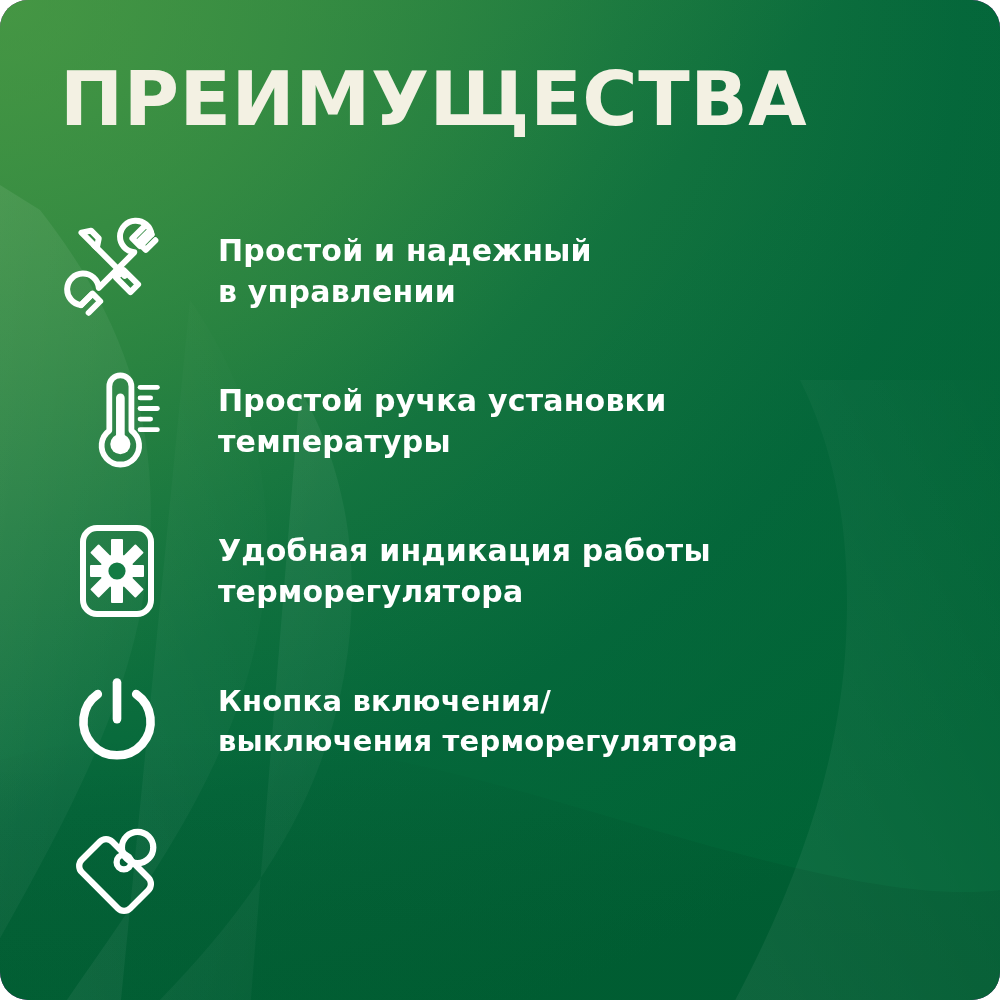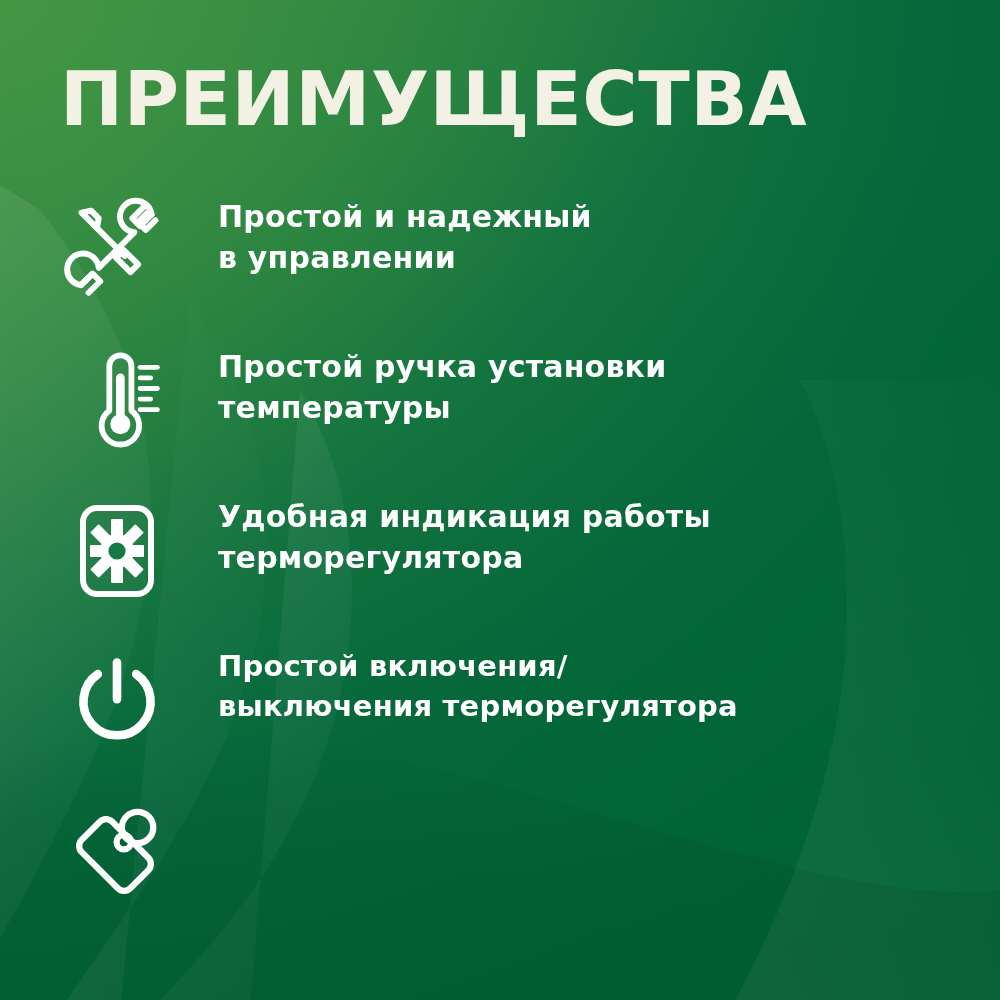--- a/index.html
+++ b/index.html
@@ -8,20 +8,21 @@
     padding: 0;
     background: #ffffff;
   }
   .poster {
     position: relative;
     width: 1000px;
     height: 1000px;
     overflow: hidden;
     font-family: "Liberation Sans", "DejaVu Sans", sans-serif;
     background: #a21caf;
+    border-radius: 28px;
   }
 
   
   .bg-gradient {
     position: absolute;
     inset: 0;
     background:
       radial-gradient(130% 110% at 0% 0%, #3f9443 0%, #2c8641 22%, #15753f 48%, #05683b 74%, #006536 100%);
   }
   .bg-gradient-2 {
@@ -54,20 +55,21 @@
   
   .features {
     position: absolute;
     left: 0;
     top: 196px;
     width: 1000px;
   }
   .feature {
     position: relative;
     display: flex;
+    align-items: center;
     height: 150px;
     padding-left: 62px;
     box-sizing: border-box;
   }
   .feature-icon {
     flex: 0 0 110px;
     width: 110px;
     height: 110px;
     display: flex;
     align-items: center;
@@ -185,21 +187,21 @@
 терморегулятора</div>
     </div>
 
     <div class="feature feature--f4">
       <div class="feature-icon">
         <svg width="96" height="96" viewBox="0 0 100 100" fill="none" stroke="#ffffff" stroke-width="9" stroke-linecap="round" stroke-linejoin="round">
           <path d="M 30 22 A 35 35 0 1 0 70 22"></path>
           <path d="M 50 10 L 50 48"></path>
         </svg>
       </div>
-      <div class="feature-text">Простой включения/
+      <div class="feature-text">Кнопка включения/
 выключения терморегулятора</div>
     </div>
 
     <div class="feature feature--f5">
       <div class="feature-icon">
         <svg width="98" height="98" viewBox="0 0 100 100" fill="none" stroke="#ffffff" stroke-width="6.4" stroke-linecap="round" stroke-linejoin="round">
 
           <circle cx="71" cy="26" r="16"></circle>
 
           <g transform="rotate(45 48 54)">

